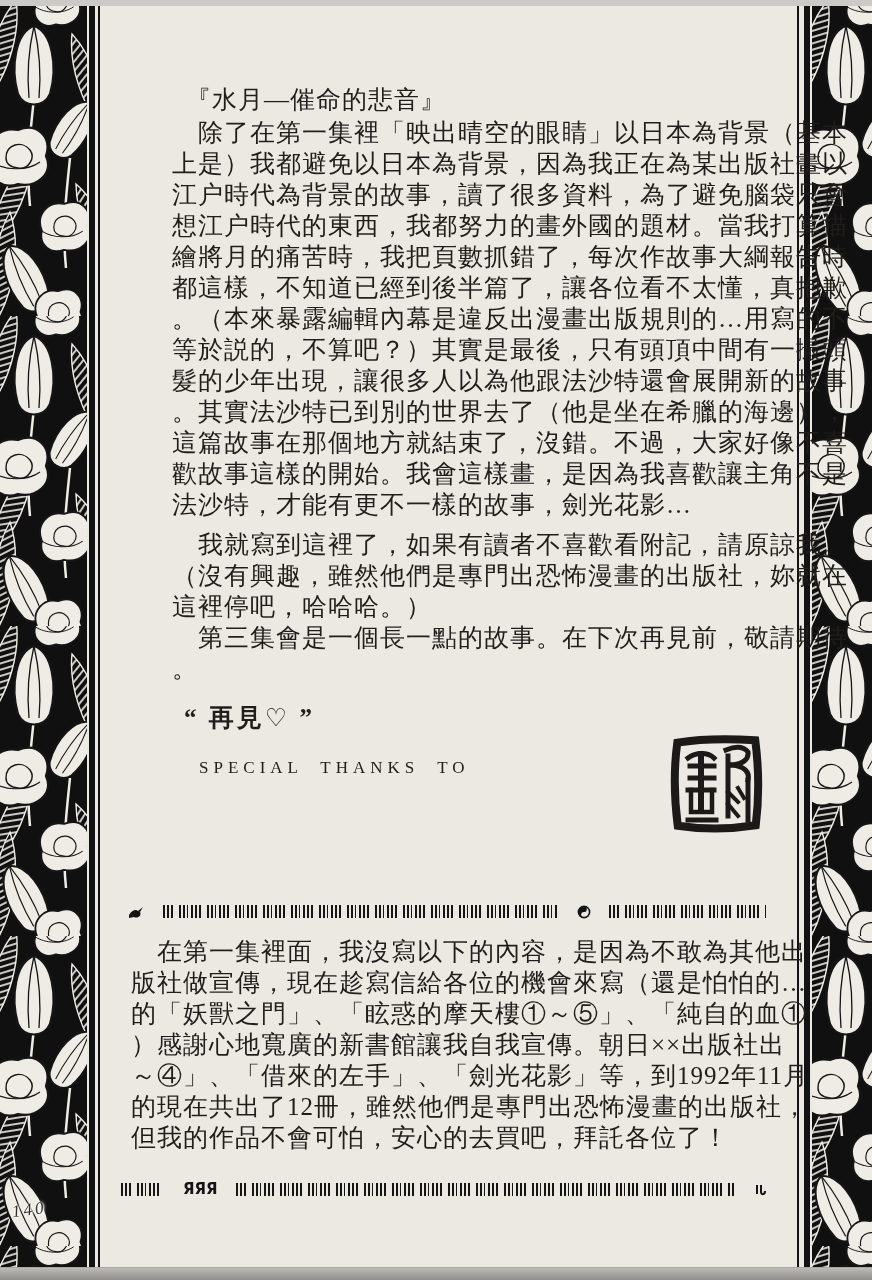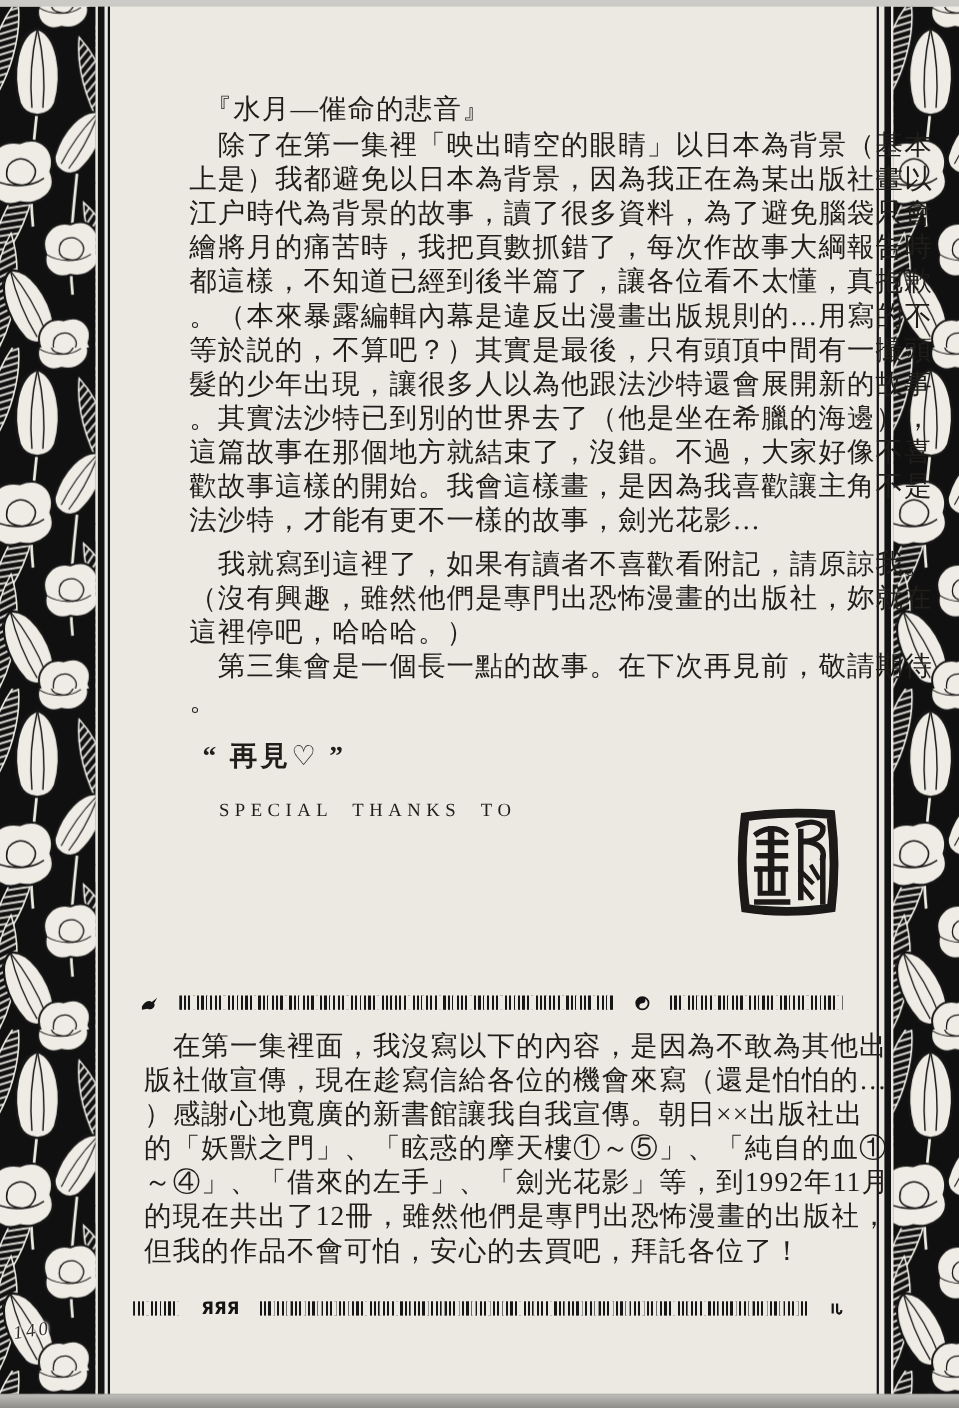--- a/index.html
+++ b/index.html
@@ -114,20 +114,21 @@
   <div class="rule r-thick"></div>
 
   <div class="textblock block1">
     <div class="title-line">『水月—催命的悲音』</div>
 
     <div>
 
     <div class="cjk-line">　除了在第一集裡「映出晴空的眼睛」以日本為背景（基本</div>
         <div class="cjk-line">上是）我都避免以日本為背景，因為我正在為某出版社畫以</div>
         <div class="cjk-line">江户時代為背景的故事，讀了很多資料，為了避免腦袋只會</div>
+        <div class="cjk-line">想江户時代的東西，我都努力的畫外國的題材。當我打算描</div>
         <div class="cjk-line">繪將月的痛苦時，我把頁數抓錯了，每次作故事大綱報告時</div>
         <div class="cjk-line">都這樣，不知道已經到後半篇了，讓各位看不太懂，真抱歉</div>
         <div class="cjk-line">。（本來暴露編輯內幕是違反出漫畫出版規則的…用寫的不</div>
         <div class="cjk-line">等於説的，不算吧？）其實是最後，只有頭頂中間有一撮頭</div>
         <div class="cjk-line">髮的少年出現，讓很多人以為他跟法沙特還會展開新的故事</div>
         <div class="cjk-line">。其實法沙特已到別的世界去了（他是坐在希臘的海邊），</div>
         <div class="cjk-line">這篇故事在那個地方就結束了，沒錯。不過，大家好像不喜</div>
         <div class="cjk-line">歡故事這樣的開始。我會這樣畫，是因為我喜歡讓主角不是</div>
         <div class="cjk-line">法沙特，才能有更不一樣的故事，劍光花影…</div>
       </div>
@@ -183,22 +184,22 @@
       <circle cx="7" cy="7" r="5.6" fill="#ECE9E3" stroke="#141414" stroke-width="1.6"></circle>
       <path d="M7,1.4 A5.6,5.6 0 0 0 7,12.6 A2.8,2.8 0 0 1 7,7 A2.8,2.8 0 0 0 7,1.4 Z" fill="#141414"></path>
     </svg>
     <div class="band b2"></div>
   </div>
 
   <div class="textblock block2">
 
   <div class="cjk-line">　在第一集裡面，我沒寫以下的內容，是因為不敢為其他出</div>
       <div class="cjk-line">版社做宣傳，現在趁寫信給各位的機會來寫（還是怕怕的…</div>
+      <div class="cjk-line">的「妖獸之門」、「眩惑的摩天樓①～⑤」、「純自的血①</div>
       <div class="cjk-line">）感謝心地寬廣的新書館讓我自我宣傳。朝日××出版社出</div>
-      <div class="cjk-line">的「妖獸之門」、「眩惑的摩天樓①～⑤」、「純自的血①</div>
       <div class="cjk-line">～④」、「借來的左手」、「劍光花影」等，到1992年11月</div>
       <div class="cjk-line">的現在共出了12冊，雖然他們是專門出恐怖漫畫的出版社，</div>
       <div class="cjk-line">但我的作品不會可怕，安心的去買吧，拜託各位了！</div>
     </div>
 
   <div class="divider divider-bottom">
     <div class="band b3"></div>
     <span class="trio">ЯЯЯ</span>
     <div class="band grow"></div>
     <svg width="12" height="14" viewBox="0 0 12 14">

